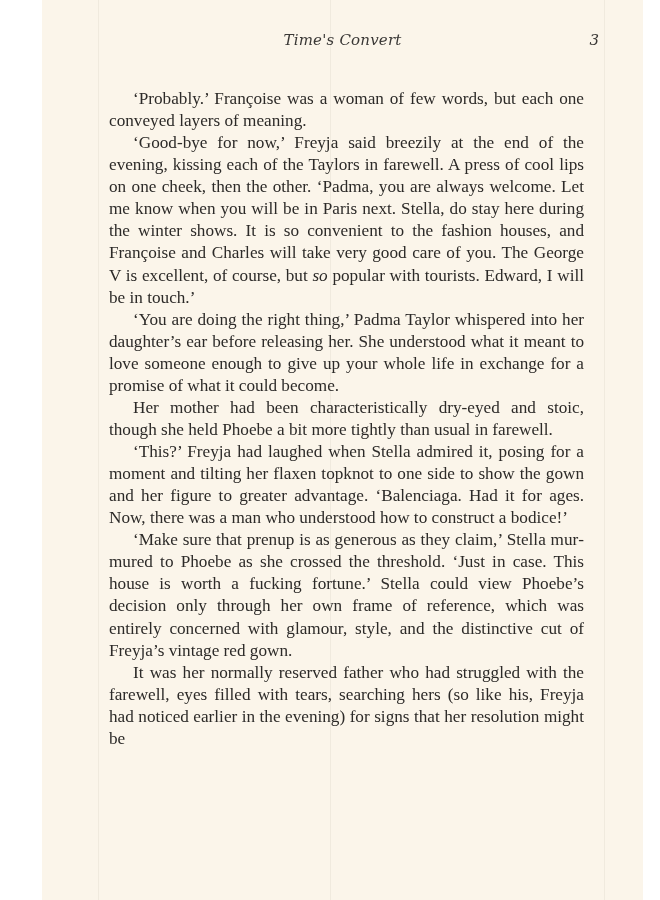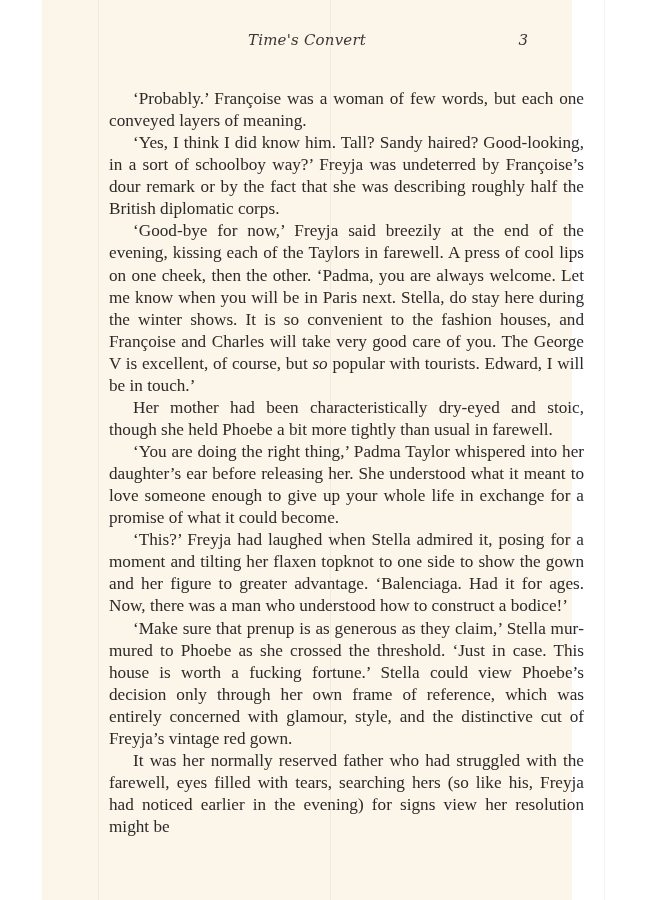--- a/index.html
+++ b/index.html
@@ -10,21 +10,21 @@
     body {
       width: 660px;
       height: 900px;
       position: relative;
       overflow: hidden;
     }
     .page {
       position: absolute;
       left: 42px;
       top: 0;
-      width: 530px;
+      width: 601px;
       height: 900px;
       background: #fbf5ea;
     }
     .running-head {
       position: absolute;
       top: 31px;
       left: 0;
       width: 100%;
       height: 22px;
       font-family: "DejaVu Serif", "Liberation Serif", serif;
@@ -76,22 +76,21 @@
   <div class="crease" style="left: 288px; top: 0; height: 900px;"></div>
   <div class="crease" style="left: 562px; top: 0; height: 900px;"></div>
 
   <div class="running-head">
     <span class="running-title">Time's Convert</span>
     <span class="page-number">3</span>
   </div>
 
   <div class="body-text">
     <p>‘Probably.’ Françoise was a woman of few words, but each one conveyed layers of meaning.</p>
-    <p>‘Yes, I think I did know him. Tall? Sandy haired? Good-looking, in a sort of schoolboy way?’ Freyja was undeterred by Françoise’s dour remark or by the fact that she was describing roughly half the British diplomatic corps.</p>
     <p><span>‘Good-bye for now,’ Freyja said breezily at the end of the evening, kissing each of the Taylors in farewell. A press of cool lips on one cheek, then the other. ‘Padma, you are always welcome. Let me know when you will be in Paris next. Stella, do stay here dur­ing the winter shows. It is so convenient to the fashion houses, and Françoise and Charles will take very good care of you. The George V is excellent, of course, but </span><em>so</em><span> popular with tourists. Edward, I will be in touch.’</span></p>
+    <p>‘You are doing the right thing,’ Padma Taylor whispered into her daughter’s ear before releasing her. She understood what it meant to love someone enough to give up your whole life in exchange for a promise of what it could become.</p>
     <p>Her mother had been characteristically dry-eyed and stoic, though she held Phoebe a bit more tightly than usual in farewell.</p>
-    <p>‘You are doing the right thing,’ Padma Taylor whispered into her daughter’s ear before releasing her. She understood what it meant to love someone enough to give up your whole life in exchange for a promise of what it could become.</p>
     <p>‘This?’ Freyja had laughed when Stella admired it, posing for a moment and tilting her flaxen topknot to one side to show the gown and her figure to greater advantage. ‘Balenciaga. Had it for ages. Now, there was a man who understood how to construct a bodice!’</p>
     <p>‘Make sure that prenup is as generous as they claim,’ Stella mur­mured to Phoebe as she crossed the threshold. ‘Just in case. This house is worth a fucking fortune.’ Stella could view Phoebe’s decision only through her own frame of reference, which was entirely con­cerned with glamour, style, and the distinctive cut of Freyja’s vintage red gown.</p>
-    <p>It was her normally reserved father who had struggled with the farewell, eyes filled with tears, searching hers (so like his, Freyja had noticed earlier in the evening) for signs view her resolution might be</p>
+    <p>It was her normally reserved father who had struggled with the farewell, eyes filled with tears, searching hers (so like his, Freyja had noticed earlier in the evening) for signs that her resolution might be</p>
   </div>
 
 </div>
 
 </body></html>

